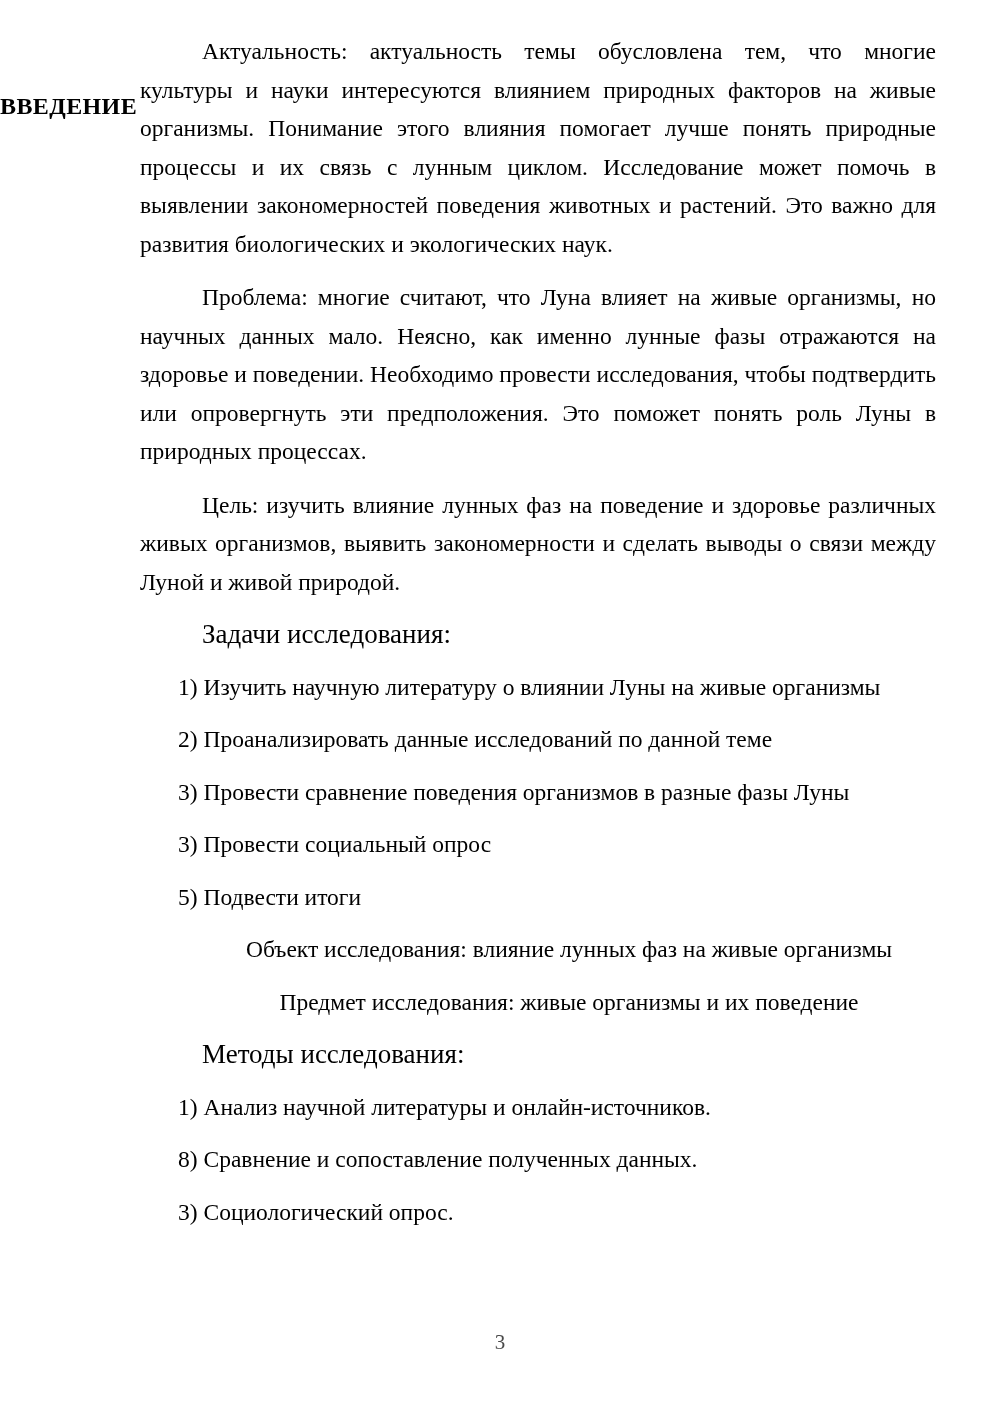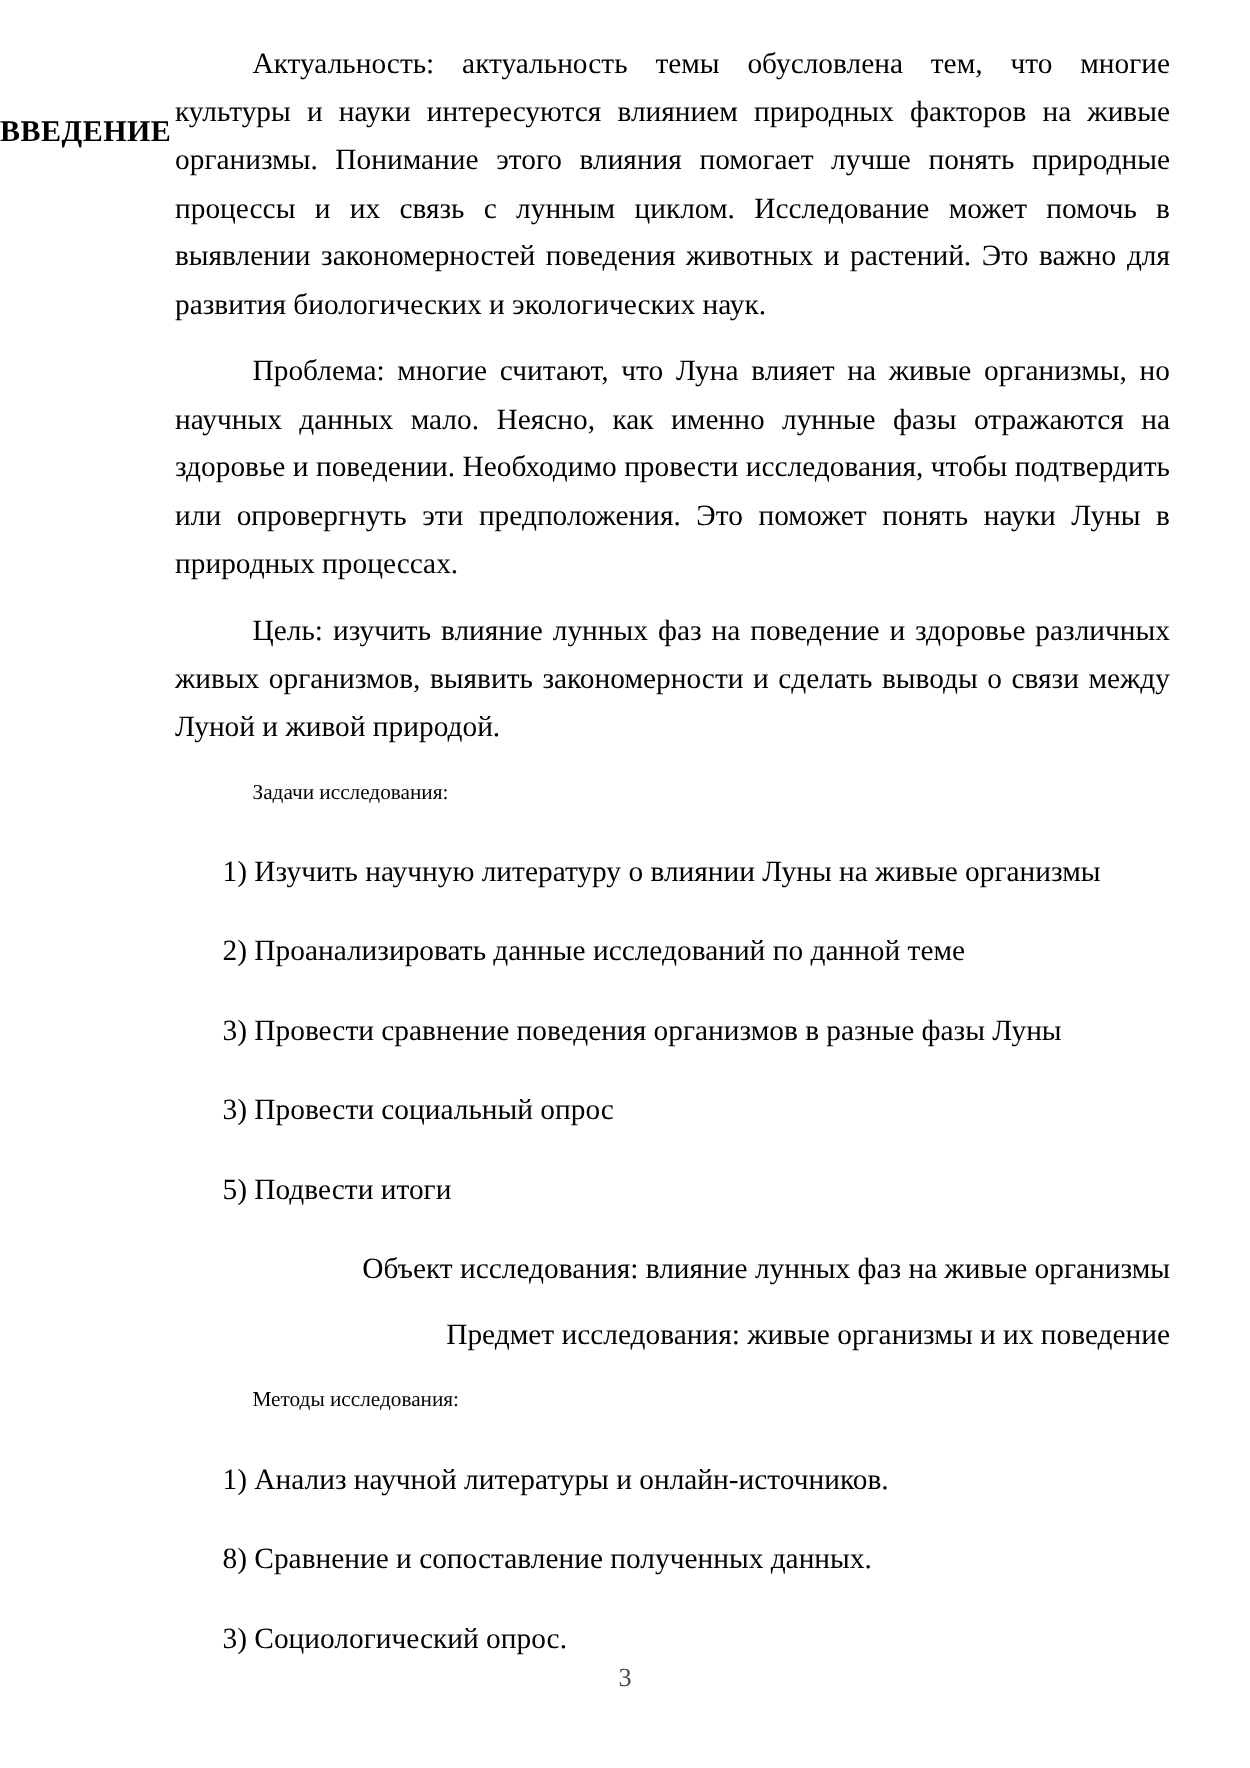--- a/index.html
+++ b/index.html
@@ -41,46 +41,46 @@
     text-justify: inter-word;
     text-indent: 62px;
     margin: 0;
     padding-top: 15px;
     hyphens: none;
   }
   .para.first {
     padding-top: 32px;
   }
   .subhead {
-    font-size: 17px;
+    font-size: 27px;
     line-height: 38.5px;
     text-align: left;
     text-indent: 62px;
     margin: 0;
     padding-top: 14px;
   }
   .list {
     list-style: none;
     margin: 0;
     padding: 0;
   }
   .list-item {
     font-size: 23.5px;
     line-height: 38.5px;
     text-align: left;
-    margin: 11px;
+    margin: 0;
     padding-top: 14px;
     padding-left: 38px;
     text-indent: -38px;
     margin-left: 38px;
   }
   .labeled {
     font-size: 23.5px;
     line-height: 38.5px;
-    text-align: right;
+    text-align: center;
     text-indent: 62px;
     margin: 0;
     padding-top: 14px;
   }
   .page-number {
     position: absolute;
     left: 0;
     right: 0;
     top: 1330px;
     text-align: center;
@@ -92,21 +92,21 @@
 <body>
 
 <div class="page">
 
   <h1 class="doc-title">ВВЕДЕНИЕ</h1>
 
   <div class="content">
 
     <p class="para first">Актуальность: актуальность темы обусловлена тем, что многие культуры и науки интересуются влиянием природных факторов на живые организмы. Понимание этого влияния помогает лучше понять природные процессы и их связь с лунным циклом. Исследование может помочь в выявлении закономерностей поведения животных и растений. Это важно для развития биологических и экологических наук.</p>
 
-    <p class="para">Проблема: многие считают, что Луна влияет на живые организмы, но научных данных мало. Неясно, как именно лунные фазы отражаются на здоровье и поведении. Необходимо провести исследования, чтобы подтвердить или опровергнуть эти предположения. Это поможет понять науки Луны в природных процессах.</p>
+    <p class="para">Проблема: многие считают, что Луна влияет на живые организмы, но научных данных мало. Неясно, как именно лунные фазы отражаются на здоровье и поведении. Необходимо провести исследования, чтобы подтвердить или опровергнуть эти предположения. Это поможет понять роль Луны в природных процессах.</p>
 
     <p class="para">Цель: изучить влияние лунных фаз на поведение и здоровье различных живых организмов, выявить закономерности и сделать выводы о связи между Луной и живой природой.</p>
 
     <p class="subhead">Задачи исследования:</p>
 
     <ol class="list">
       <li class="list-item">1) Изучить научную литературу о влиянии Луны на живые организмы</li>
       <li class="list-item">2) Проанализировать данные исследований по данной теме</li>
       <li class="list-item">3) Провести сравнение поведения организмов в разные фазы Луны</li>
       <li class="list-item">3) Провести социальный опрос</li>

